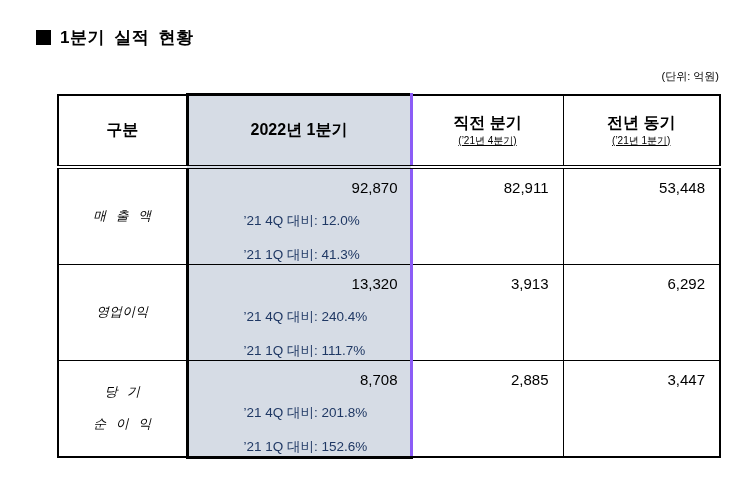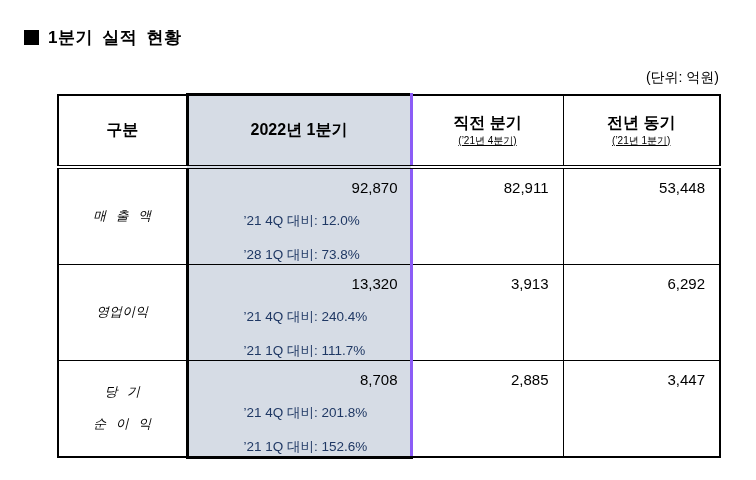--- a/index.html
+++ b/index.html
@@ -9,21 +9,21 @@
     height: 480px;
     background: #ffffff;
     font-family: "Liberation Sans", "DejaVu Sans", sans-serif;
     color: #000000;
     overflow: hidden;
   }
 
   
   .title-row {
     position: absolute;
-    left: 24px;
+    left: 36px;
     top: 26px;
     display: flex;
     align-items: center;
     font-size: 17px;
     font-weight: 700;
     letter-spacing: 0.5px;
     word-spacing: 4px;
   }
   .bullet {
     display: inline-block;
@@ -31,21 +31,21 @@
     height: 15px;
     background: #000000;
     margin-right: 9px;
   }
 
   
   .unit-note {
     position: absolute;
     top: 69px;
     right: 37px;
-    font-size: 14px;
+    font-size: 11px;
   }
 
   
   table.results {
     position: absolute;
     left: 57px;
     top: 93px;
     width: 662px;
     border-collapse: collapse;
     table-layout: fixed;
@@ -136,21 +136,21 @@
       </tr>
     </thead>
     <tbody>
       <tr>
         <td class="label-cell">
           <div>매 출 액</div>
         </td>
         <td class="hl hl-border value-cell">
           <div class="main-value">92,870</div>
           <div class="cmp">’21 4Q 대비: 12.0%</div>
-          <div class="cmp">’28 1Q 대비: 73.8%</div>
+          <div class="cmp">’21 1Q 대비: 41.3%</div>
         </td>
         <td class="num-cell">82,911</td>
         <td class="num-cell">53,448</td>
       </tr>
       <tr>
         <td class="label-cell">
           <div>영업이익</div>
         </td>
         <td class="hl hl-border value-cell">
           <div class="main-value">13,320</div>

